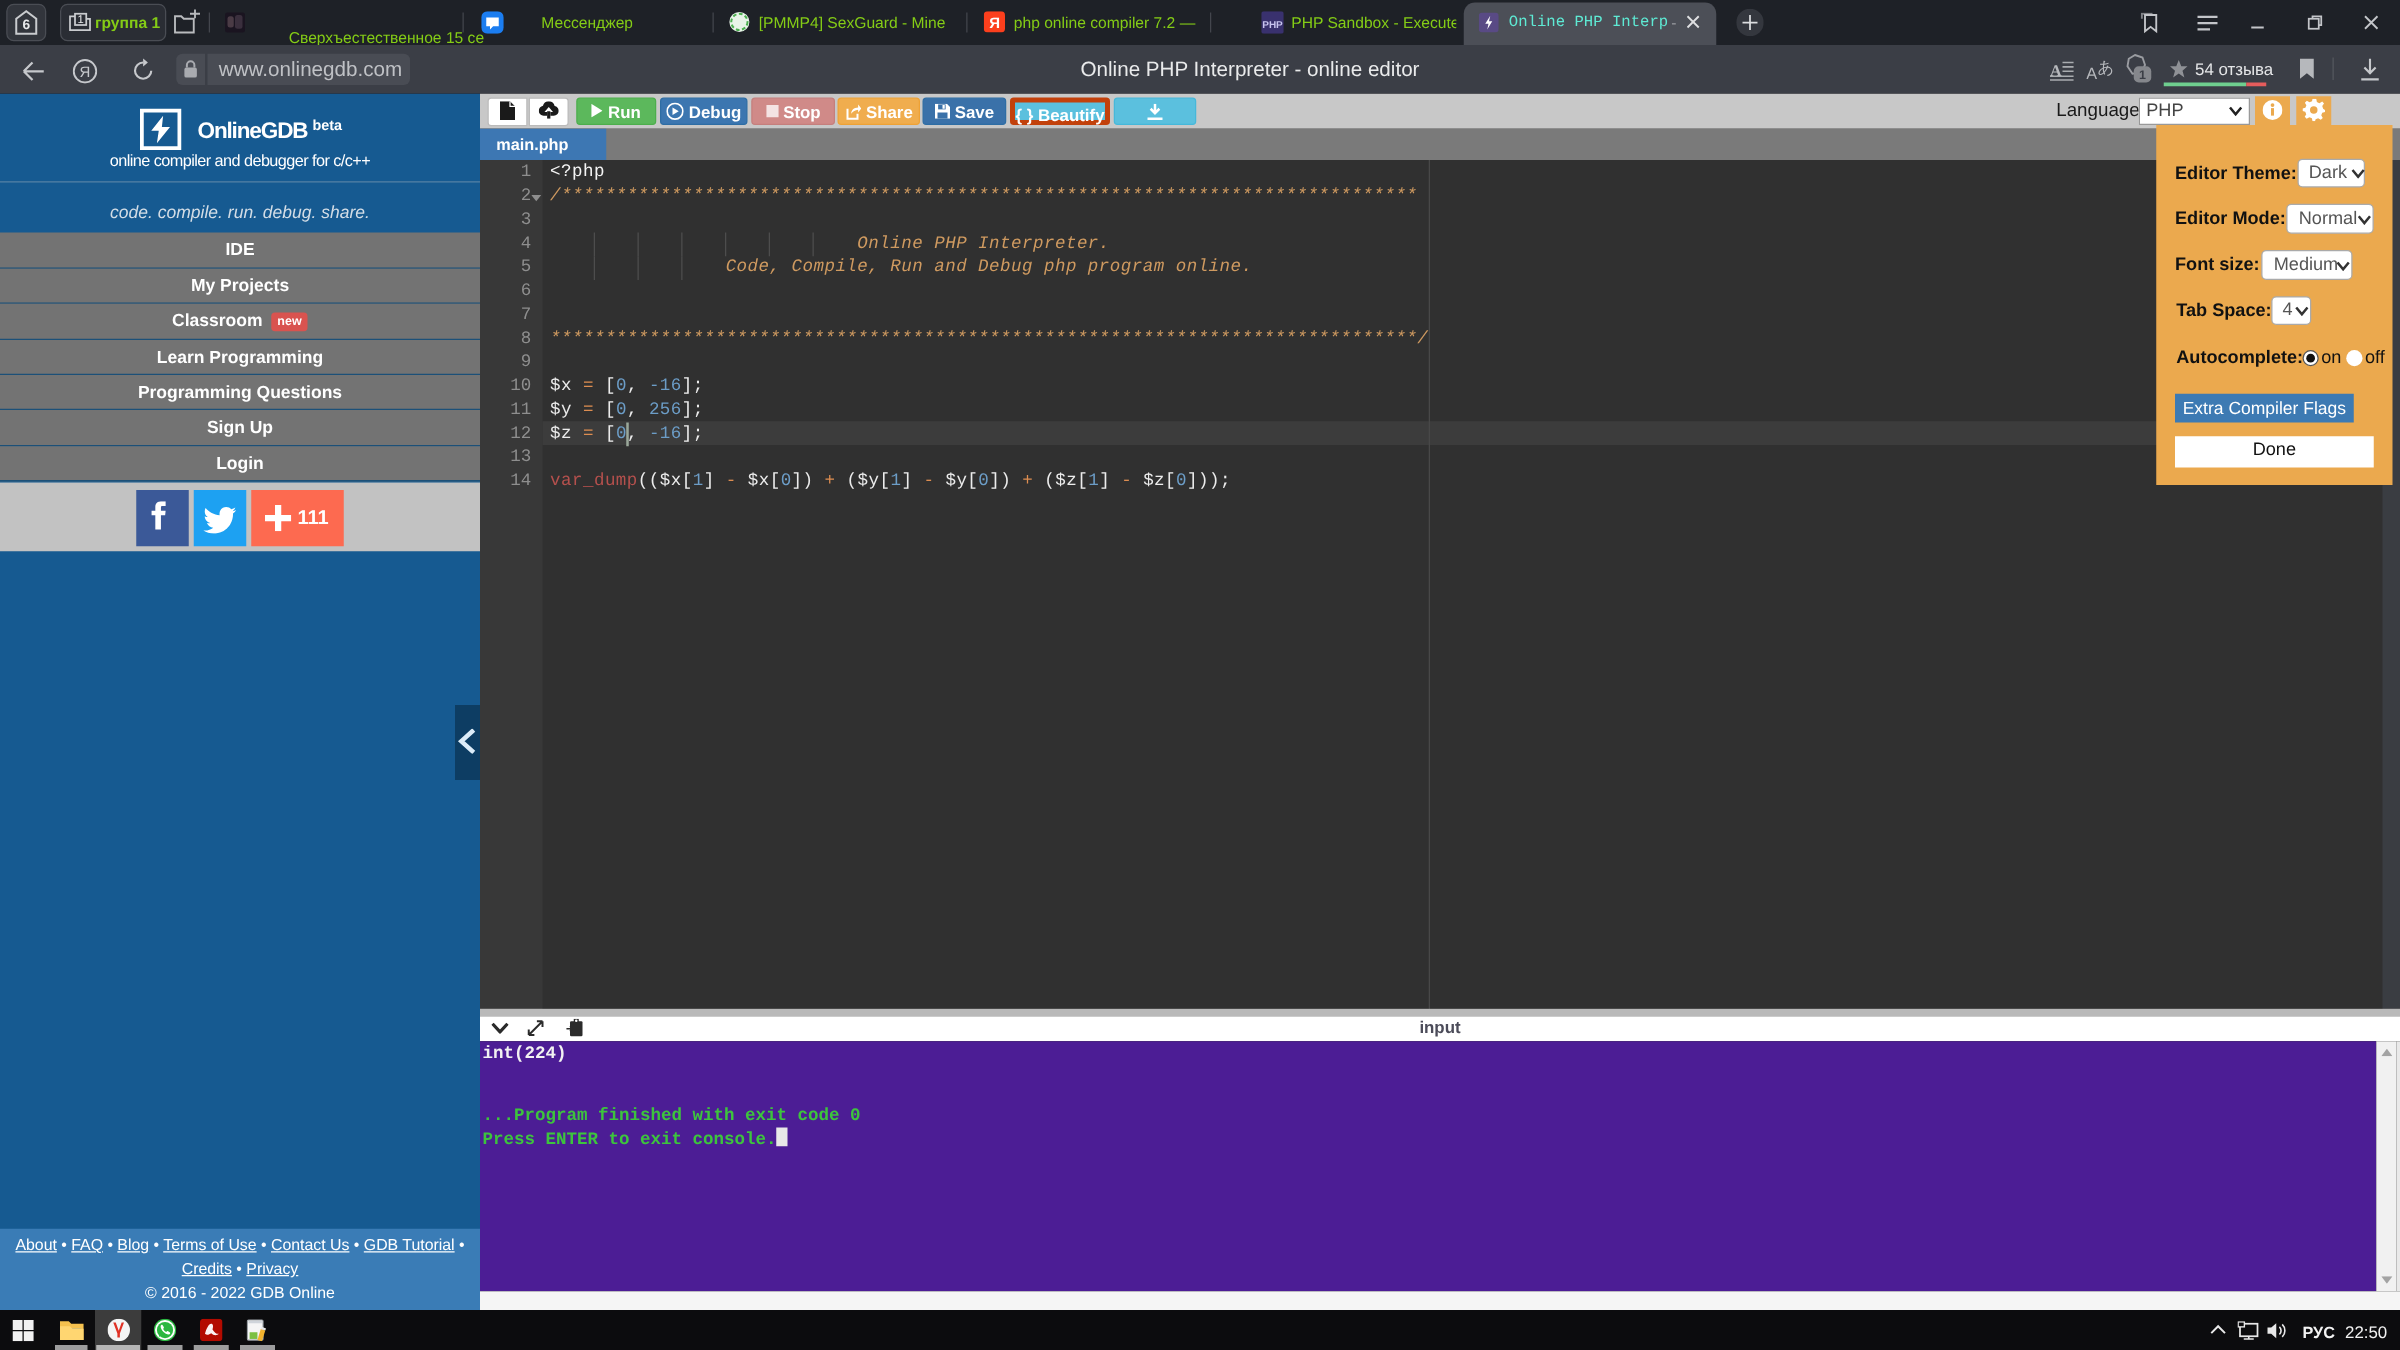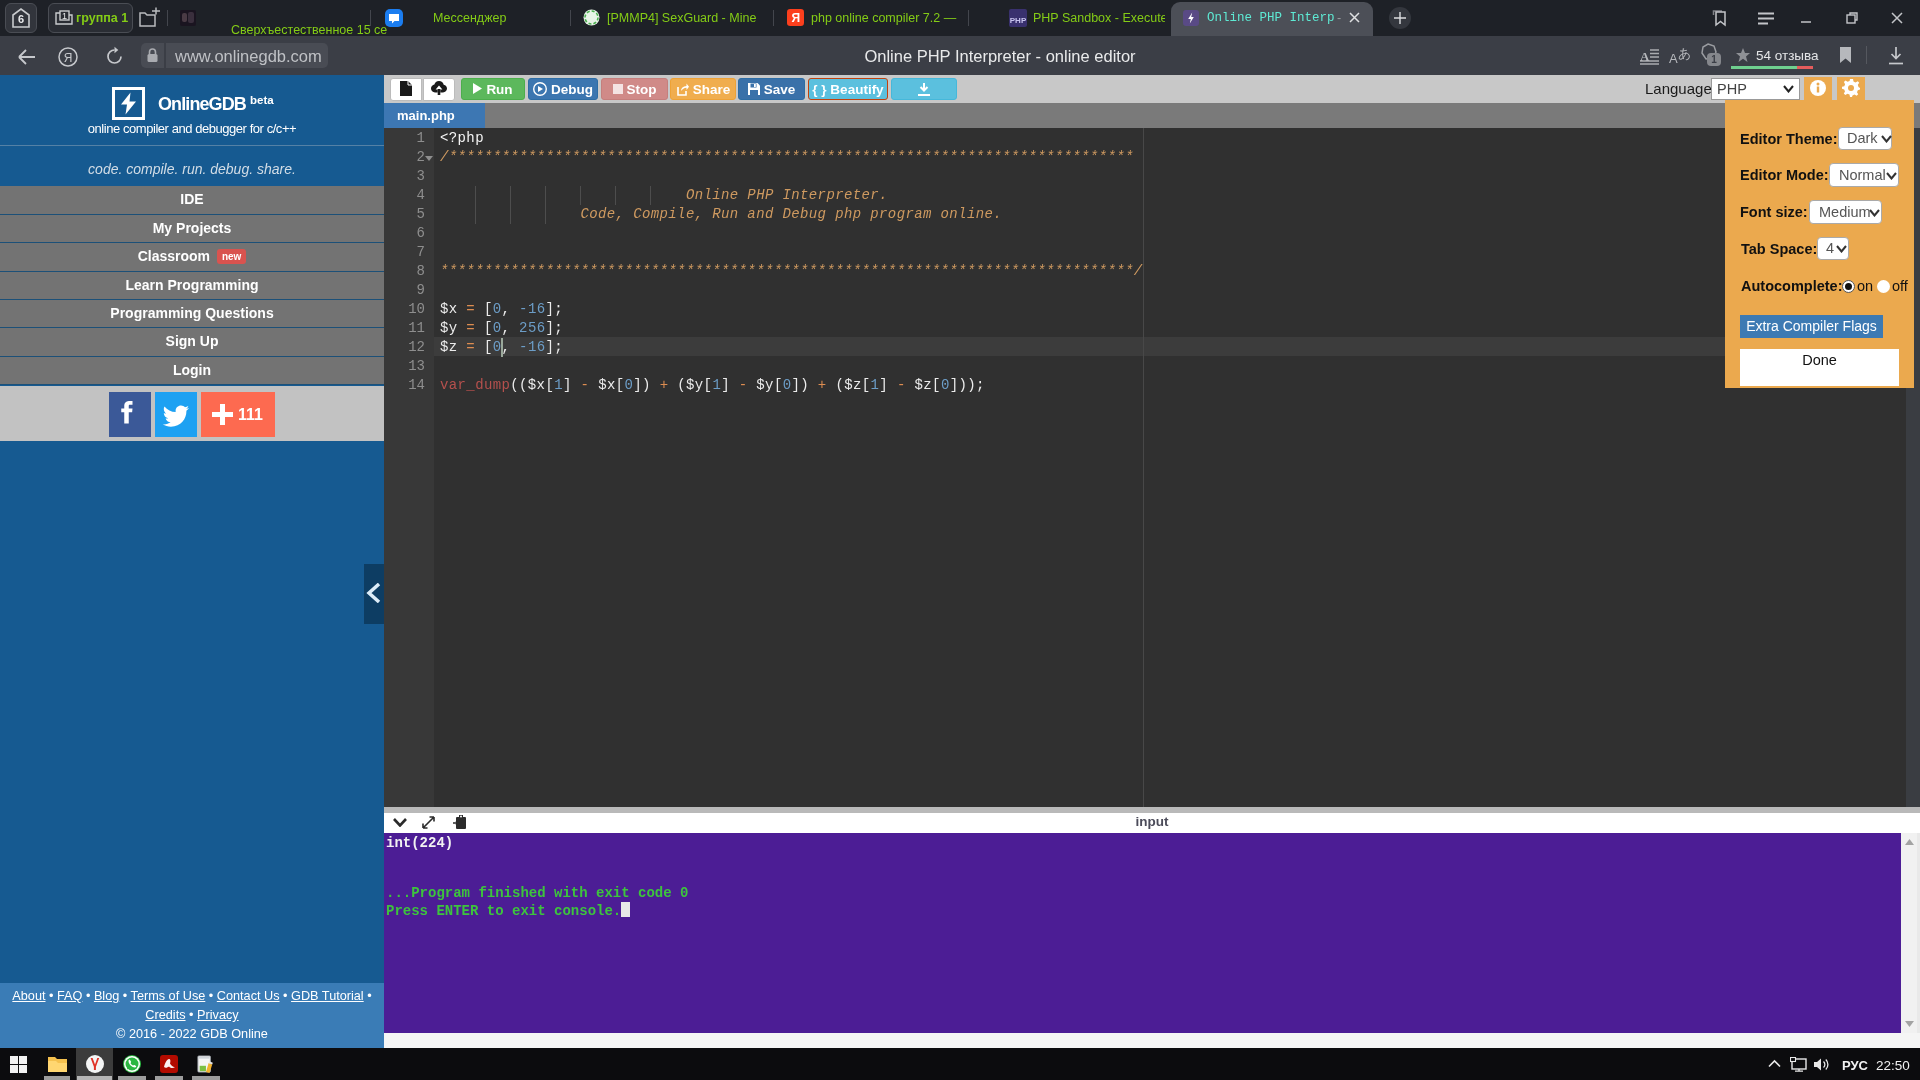--- a/index.html
+++ b/index.html
@@ -259,21 +259,21 @@
   <div class="abs tbtn" style="left:286px;width:66px;background:#f0ad4e;border:1px solid #eea236;"><svg width="13" height="13" viewBox="0 0 13 13" style="margin-right:4px;margin-bottom:-2px;">
         <path d="M2 4 L2 12 L10 12 L10 8" fill="none" stroke="#fff" stroke-width="1.6"></path>
         <path d="M5 8 C5 5 7 3.2 10.5 3 L10.5 0.5 L13 3.8 L10.5 7 L10.5 4.8 C8 5 6.5 6 5 8 Z" fill="#fff"></path>
       </svg>Share</div>
   <div class="abs tbtn" style="left:354px;width:67px;background:#3a71a9;border:1px solid #2e6da4;"><svg width="12" height="12" viewBox="0 0 12 12" style="margin-right:4px;margin-bottom:-1px;">
         <path d="M0 0 L9.5 0 L12 2.5 L12 12 L0 12 Z" fill="#fff"></path>
         <rect x="2.5" y="0.5" width="6" height="4" fill="#3a71a9"></rect>
         <rect x="6" y="1" width="1.8" height="3" fill="#fff"></rect>
         <rect x="2" y="7" width="8" height="5" fill="#3a71a9"></rect>
       </svg>Save</div>
-  <div class="abs tbtn" style="left:424px;width:80px;background:#5bc0de;border:1px solid #c2410c;">{ } Beautify</div>
+  <div class="abs tbtn" style="left:424px;width:80px;background:#5bc0de;border:4px solid #c2410c;">{ } Beautify</div>
   <div class="abs tbtn" style="left:507px;width:66px;background:#5bc0de;border:1px solid #46b8da;"><svg width="14" height="13" viewBox="0 0 14 13" style="margin-bottom:-2px;">
         <path d="M7 0 L7 7 M3.5 4 L7 7.5 L10.5 4" stroke="#fff" stroke-width="2" fill="none"></path>
         <path d="M1 12 L13 12" stroke="#fff" stroke-width="2"></path>
       </svg></div>
 
 </div>
 <div class="abs" style="left:1645px;top:80px;color:#1a1a1a;font-size:15px;">Language</div>
 <div class="abs" style="left:1711px;top:78px;width:89px;height:22px;background:#fff;border:1px solid #999;"></div>
 <div class="abs" style="left:1717px;top:81px;color:#444;font-size:14.5px;">PHP</div>
 <svg class="abs" style="left:1783px;top:85px;" width="11" height="8" viewBox="0 0 11 8">
@@ -395,21 +395,21 @@
   <svg class="abs" style="left:111px;top:145px;" width="11" height="8" viewBox="0 0 11 8">
       <path d="M1 1 L5.5 6.5 L10 1" stroke="#333" stroke-width="2" fill="none"></path>
     </svg>
   <div class="slabel" style="left:16px;top:178px;">Autocomplete:</div>
   <div class="abs" style="left:117px;top:180px;width:13px;height:13px;border-radius:50%;background:#fff;border:1px solid #555;"></div>
   <div class="abs" style="left:120px;top:183px;width:7px;height:7px;border-radius:50%;background:#111;"></div>
   <div class="abs" style="left:132px;top:178px;color:#111;font-size:14.5px;">on</div>
   <div class="abs" style="left:152px;top:180px;width:13px;height:13px;border-radius:50%;background:#fff;"></div>
   <div class="abs" style="left:167px;top:178px;color:#111;font-size:14.5px;">off</div>
   <div class="abs" style="left:15px;top:215px;width:143px;height:23px;background:#3d7ab3;color:#fff;font-size:14px;text-align:center;line-height:23px;">Extra Compiler Flags</div>
-  <div class="abs" style="left:15px;top:249px;width:159px;height:37px;background:#fff;color:#111;font-size:14.5px;text-align:center;line-height:23px;">Done</div>
+  <div class="abs" style="left:15px;top:249px;width:159px;height:25px;background:#fff;color:#111;font-size:14.5px;text-align:center;line-height:23px;">Done</div>
 </div>
 <div class="abs" id="taskbar">
   <svg class="abs" style="left:10px;top:8px;" width="17" height="17" viewBox="0 0 17 17">
       <rect x="0" y="0" width="8" height="8" fill="#f2f2f2"></rect>
       <rect x="9" y="0" width="8" height="8" fill="#f2f2f2"></rect>
       <rect x="0" y="9" width="8" height="8" fill="#f2f2f2"></rect>
       <rect x="9" y="9" width="8" height="8" fill="#f2f2f2"></rect>
     </svg>
   <svg class="abs" style="left:48px;top:7px;" width="19" height="17" viewBox="0 0 19 17">
       <path d="M0 2 L7 2 L9 4 L19 4 L19 17 L0 17 Z" fill="#f5c14e"></path>

